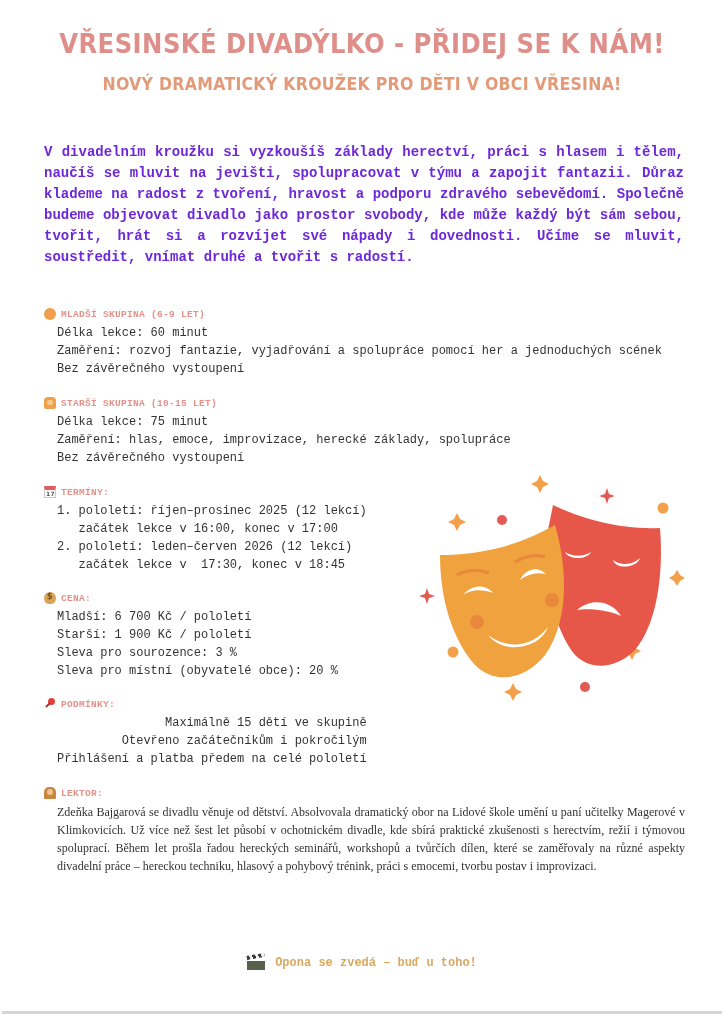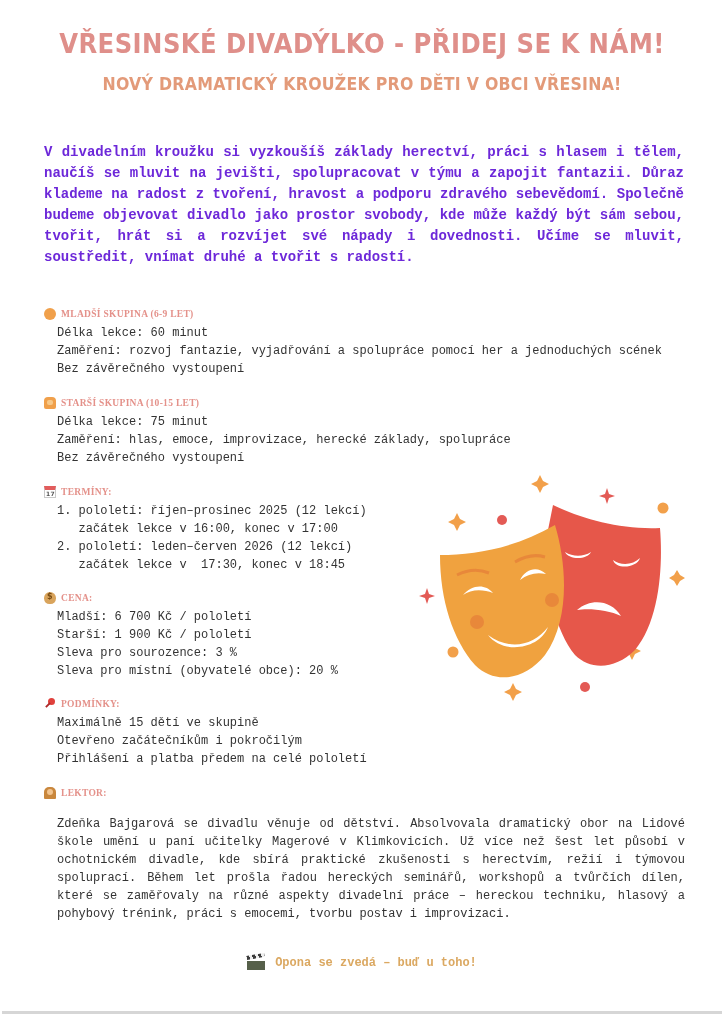--- a/index.html
+++ b/index.html
@@ -21,21 +21,21 @@
 
     .intro {
       position: absolute; left: 44px; top: 142px; width: 640px;
       font-family: "Liberation Mono", monospace; font-weight: bold; font-size: 14px;
       line-height: 21px; color: #6d28d9; text-align: justify; margin: 0;
     }
 
     .section { position: absolute; left: 44px; }
     .sec-head {
       display: flex; align-items: center; gap: 5px; height: 16px;
-      font-family: Liberation Serif, serif; font-weight: bold; font-size: 9.5px;
+      font-family: Liberation Mono, monospace; font-weight: bold; font-size: 9.5px;
       letter-spacing: 0.3px; color: #e4918a;
     }
     .sec-head .icon { width: 12px; height: 12px; display: inline-block; flex: none; position: relative; }
     .sec-body {
       margin-left: 13px; margin-top: 2px;
       font-family: "Liberation Mono", monospace; font-size: 12px;
       line-height: 18px; color: #333333;
     }
     .sec-body .line { white-space: pre; }
 
@@ -46,22 +46,22 @@
     .icon-cal::after { content: "17"; position: absolute; left: 1px; top: 0px; font-family: "DejaVu Sans", sans-serif; font-size: 6px; color: #555; font-weight: bold; }
     .icon-bag { border-radius: 50% 50% 45% 45%; background: #d9a45c; }
     .icon-bag::after { content: "$"; position: absolute; left: 3px; top: 0px; font-family: "DejaVu Sans", sans-serif; font-size: 8px; color: #7a4d14; font-weight: bold; }
     .icon-pin { width: 12px; height: 12px; }
     .icon-pin::before { content: ""; position: absolute; left: 4px; top: 0px; width: 7px; height: 7px; background: #e0403c; border-radius: 50%; }
     .icon-pin::after { content: ""; position: absolute; left: 1px; top: 6px; width: 6px; height: 2px; background: #b02a2a; transform: rotate(-45deg); }
     .icon-teacher { border-radius: 5px 5px 1px 1px; background: #c9873d; }
     .icon-teacher::after { content: ""; position: absolute; left: 3px; top: 2px; width: 6px; height: 6px; background: #f2c48f; border-radius: 50%; }
 
     .lektor-body {
-      margin-left: 13px; margin-top: 14px; width: 628px;
-      font-family: Liberation Mono, monospace; font-size: 12px;
+      margin-left: 13px; margin-top: 2px; width: 628px;
+      font-family: Liberation Serif, serif; font-size: 12px;
       line-height: 18px; color: #333333; text-align: justify;
     }
 
     .footer {
       position: absolute; left: 0; width: 724px; top: 956px;
       display: flex; justify-content: center; align-items: center; gap: 10px;
     }
     .footer-text {
       font-family: "Liberation Mono", monospace; font-weight: bold; font-size: 12px;
       color: #dba861;
@@ -127,21 +127,21 @@
       <span>CENA:</span>
     </div>
     <div class="sec-body">
       <div class="line">Mladší: 6 700 Kč / pololetí</div>
       <div class="line">Starší: 1 900 Kč / pololetí</div>
       <div class="line">Sleva pro sourozence: 3 %</div>
       <div class="line">Sleva pro místní (obyvatelé obce): 20 %</div>
     </div>
   </div>
 
-  <div class="section" style="top:696px;">
+  <div class="section" style="top:696px;text-align:right;">
     <div class="sec-head">
       <span class="icon icon-pin"></span>
       <span>PODMÍNKY:</span>
     </div>
     <div class="sec-body">
       <div class="line">Maximálně 15 dětí ve skupině</div>
       <div class="line">Otevřeno začátečníkům i pokročilým</div>
       <div class="line">Přihlášení a platba předem na celé pololetí</div>
     </div>
   </div>

